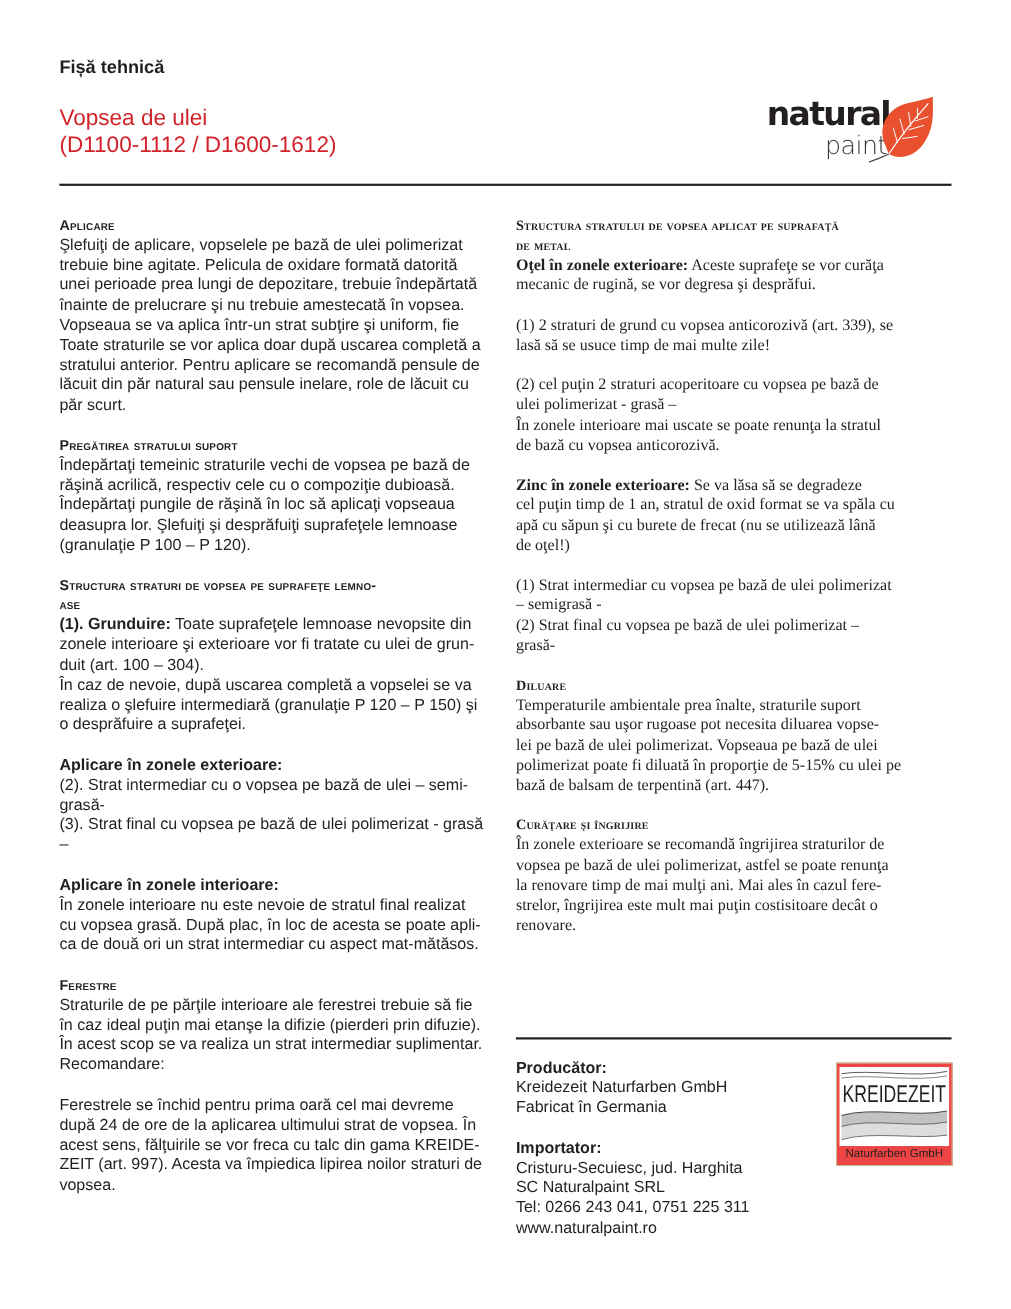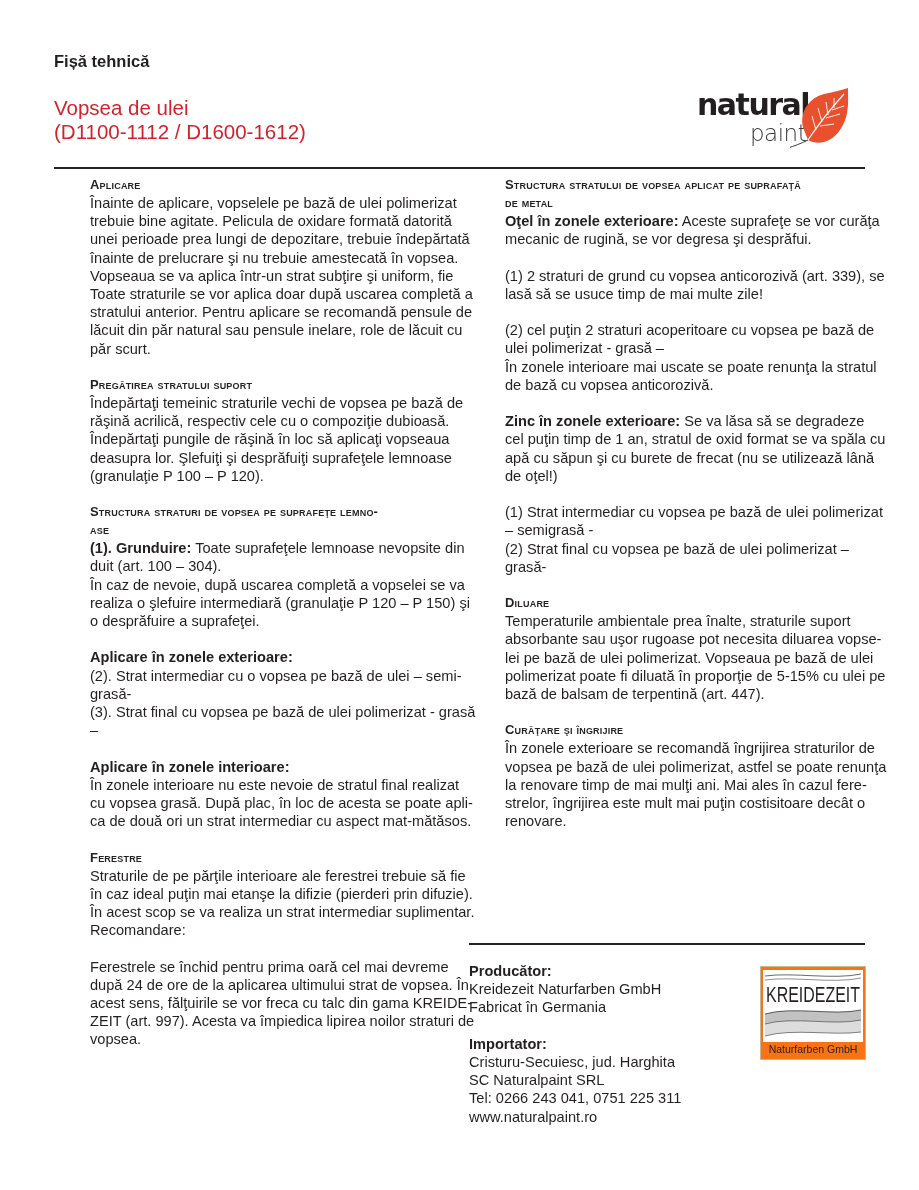--- a/index.html
+++ b/index.html
@@ -30,37 +30,37 @@
     .logo .word-paint {
       position: absolute; left: 56px; top: 31px;
       font-family: "DejaVu Sans", sans-serif;
       font-size: 23px; color: #3a3a3a; line-height: 28px; font-weight: 300;
       letter-spacing: -0.5px;
     }
     .logo svg { position: absolute; left: 96px; top: 0px; }
     .rule-top {
       position: absolute; left: 54px; top: 167px; width: 811px; height: 2px; background: #231f20;
     }
-    .col { position: absolute; top: 176px; width: 400px; margin-left: 36px; }
+    .col { position: absolute; top: 196px; width: 400px; }
     .col-left { left: 54px; }
-    .col-right { left: 469px; width: 400px; }
+    .col-right { left: 469px; width: 400px; font-family: Liberation Serif, serif; }
     .sec-head {
       font-weight: bold; font-variant: small-caps; font-size: 13px;
       letter-spacing: 0.2px; line-height: 18px; color: #231f20;
     }
     p { margin: 0; }
     .gap { height: 18.2px; }
     .b { font-weight: bold; }
     .rule-footer {
       position: absolute; left: 469px; top: 943px; width: 396px; height: 2px; background: #231f20;
     }
     .footer-info { position: absolute; left: 469px; top: 962px; width: 280px; }
     .kz-badge {
       position: absolute; left: 760px; top: 966px; width: 106px; height: 94px;
-      border: 1.5px solid #c8b890; background: #f97316;
+      border: 1.5px solid #c8b890; background: #ef4444;
     }
     .kz-badge .kz-art { position: absolute; left: 2px; top: 3px; }
     .kz-badge .kz-sub {
       position: absolute; left: 0; right: 0; top: 76px; text-align: center;
       font-size: 10.5px; line-height: 12px; color: #231f20;
     }
   </style>
 </head>
 <body>
 
@@ -79,21 +79,21 @@
     <path d="M26 42 L22 28 M32 34 L28 20 M38 27 L36 14 M44 20 L44 10 M30 38 L44 36 M36 30 L50 26 M42 22 L54 18" stroke="#ffffff" stroke-width="0.9" fill="none"></path>
     <path d="M18 52 C10 56, 4 58, -2 60" stroke="#3a3a3a" stroke-width="1" fill="none"></path>
   </svg>
 </div>
 
 <div class="rule-top"></div>
 
 <div class="col col-left">
   <section>
     <div class="sec-head">Aplicare</div>
-    <p>Înainte de aplicare, vopselele pe bază de ulei polimerizat</p>
+    <p>Şlefuiţi de aplicare, vopselele pe bază de ulei polimerizat</p>
     <p>trebuie bine agitate. Pelicula de oxidare formată datorită</p>
     <p>unei perioade prea lungi de depozitare, trebuie îndepărtată</p>
     <p>înainte de prelucrare şi nu trebuie amestecată în vopsea.</p>
     <p>Vopseaua se va aplica într-un strat subţire şi uniform, fie</p>
     <p>Toate straturile se vor aplica doar după uscarea completă a</p>
     <p>stratului anterior. Pentru aplicare se recomandă pensule de</p>
     <p>lăcuit din păr natural sau pensule inelare, role de lăcuit cu</p>
     <p>păr scurt.</p>
   </section>
   <div class="gap"></div>
@@ -103,20 +103,21 @@
     <p>răşină acrilică, respectiv cele cu o compoziţie dubioasă.</p>
     <p>Îndepărtaţi pungile de răşină în loc să aplicaţi vopseaua</p>
     <p>deasupra lor. Şlefuiţi şi desprăfuiţi suprafeţele lemnoase</p>
     <p>(granulaţie P 100 – P 120).</p>
   </section>
   <div class="gap"></div>
   <section>
     <div class="sec-head">Structura straturi de vopsea pe suprafeţe lemno-</div>
     <div class="sec-head">ase</div>
     <p><span class="b">(1). Grunduire:</span><span> Toate suprafeţele lemnoase nevopsite din</span></p>
+    <p>zonele interioare şi exterioare vor fi tratate cu ulei de grun-</p>
     <p>duit (art. 100 – 304).</p>
     <p>În caz de nevoie, după uscarea completă a vopselei se va</p>
     <p>realiza o şlefuire intermediară (granulaţie P 120 – P 150) şi</p>
     <p>o desprăfuire a suprafeţei.</p>
     <div class="gap"></div>
     <p class="b">Aplicare în zonele exterioare:</p>
     <p>(2). Strat intermediar cu o vopsea pe bază de ulei – semi-</p>
     <p>grasă-</p>
     <p>(3). Strat final cu vopsea pe bază de ulei polimerizat - grasă</p>
     <p>–</p>

